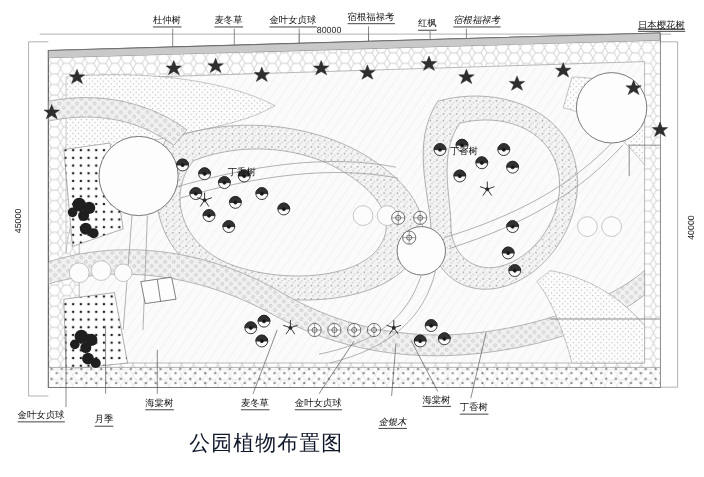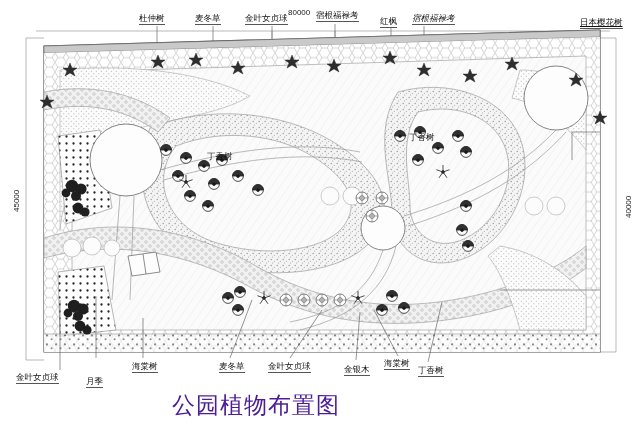--- a/index.html
+++ b/index.html
@@ -2,21 +2,21 @@
 <html><head>
 <meta charset="utf-8">
 <style>
   html,body{margin:0;padding:0;background:#ffffff;}
   body{width:640px;height:434px;overflow:hidden;
        font-family:"Liberation Sans","DejaVu Sans",sans-serif;color:#1a1a1a;}
   #stage{position:relative;width:640px;height:434px;background:#fff;}
   svg{display:block;}
   .lbl{position:absolute;font-size:8.5px;line-height:1;white-space:nowrap;color:#111;}
   .lbl.u{border-bottom:0.8px solid #555;padding-bottom:1px;}
-  .title{position:absolute;font-size:23px;letter-spacing:1px;color:#4c1d95;white-space:nowrap;}
+  .title{position:absolute;font-size:19px;letter-spacing:1px;color:#0f172a;white-space:nowrap;}
   .dim{position:absolute;font-size:8px;color:#222;white-space:nowrap;}
   .vdim{position:absolute;font-size:8px;color:#222;white-space:nowrap;
         transform-origin:0 0;transform:rotate(-90deg);}
 </style>
 </head>
 <body>
 
 <div id="stage">
 
   <svg id="plan" width="640" height="434" viewBox="0 0 640 434">
@@ -460,28 +460,28 @@
     <div class="lbl u" style="left:412px;top:14px;font-style:italic;">宿根福禄考</div>
     <div class="lbl u" style="left:580px;top:18px;text-decoration:underline;">日本樱花树</div>
   </div>
 
   <div>
     <div class="lbl u" style="left:16px;top:373px;">金叶女贞球</div>
     <div class="lbl u" style="left:86px;top:377px;">月季</div>
     <div class="lbl u" style="left:132px;top:362px;">海棠树</div>
     <div class="lbl u" style="left:219px;top:362px;">麦冬草</div>
     <div class="lbl u" style="left:268px;top:362px;">金叶女贞球</div>
-    <div class="lbl u" style="left:344px;top:365px;">金银木</div>
+    <div class="lbl u" style="left:344px;top:379px;font-style:italic;">金银木</div>
     <div class="lbl u" style="left:384px;top:359px;">海棠树</div>
     <div class="lbl u" style="left:418px;top:366px;">丁香树</div>
   </div>
 
   <div>
     <div class="lbl" style="left:207px;top:152px;">丁香树</div>
     <div class="lbl" style="left:409px;top:133px;">丁香树</div>
   </div>
 
-  <div class="dim" style="left:288px;top:8px;text-align:center;">80000</div>
+  <div class="dim" style="left:288px;top:23px;text-align:center;">80000</div>
   <div class="vdim" style="left:12px;top:212px;">45000</div>
   <div class="vdim" style="left:624px;top:218px;">40000</div>
 
   <div class="title" style="left:172px;top:390px;">公园植物布置图</div>
 </div>
 
 </body></html>

